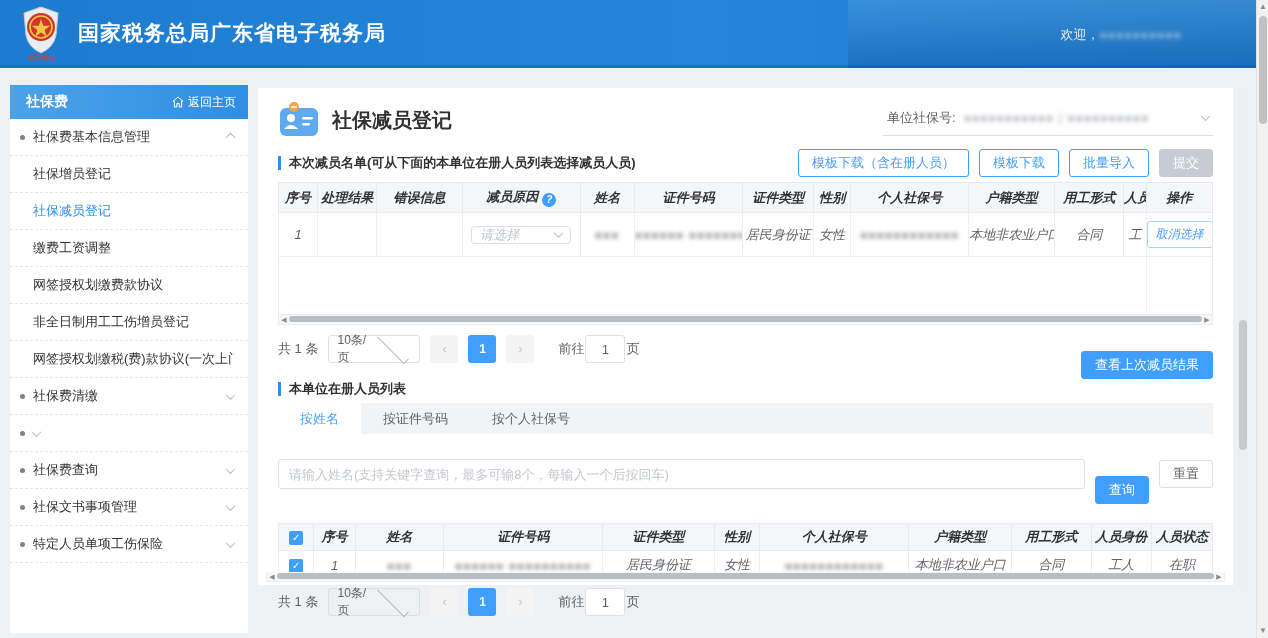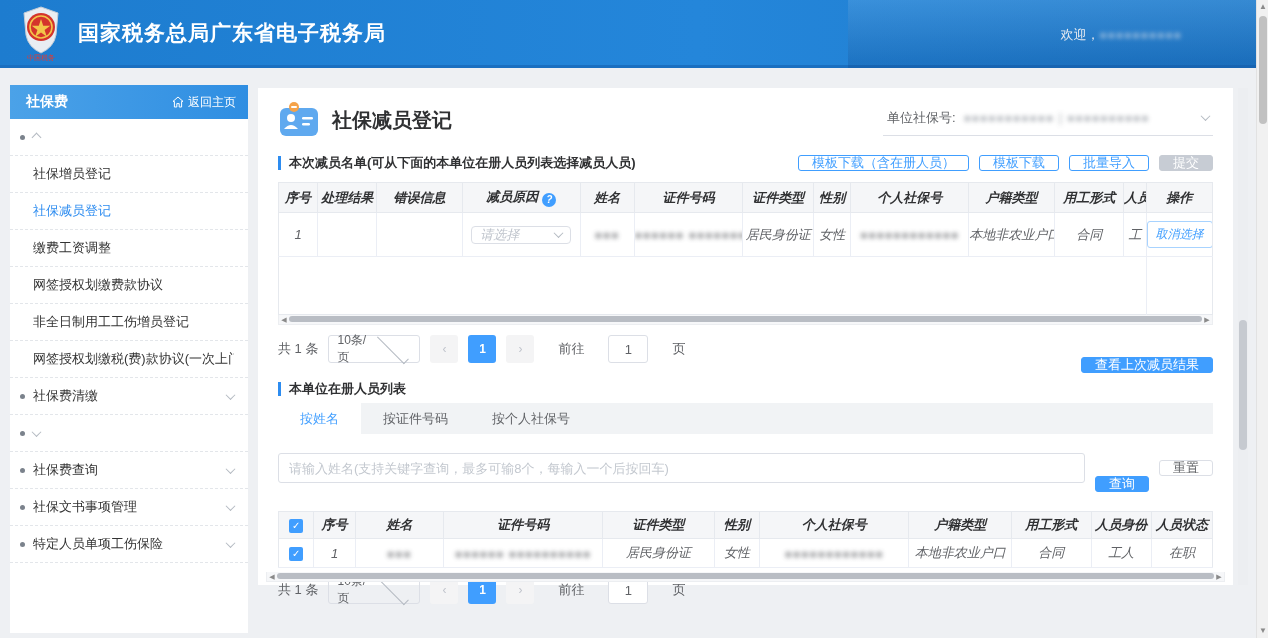--- a/index.html
+++ b/index.html
@@ -55,21 +55,21 @@
   .page-title{ font-size:20px; color:#303133; font-weight:600; flex:1; }
   .unit-box{ display:flex; align-items:center; gap:8px; border-bottom:1px solid #dcdfe6;
     padding:4px 4px 8px 4px; min-width:330px; cursor:pointer; }
   .unit-box .lb{ color:#606266; }
   .unit-box .val{ color:#8a9099; flex:1; }
   .unit-box .chev{ margin-left:4px; }
 
   .toolbar-row{ display:flex; align-items:center; margin-top:8px; height:30px; }
   .sec-title{ font-size:13px; font-weight:bold; color:#303133; border-left:3px solid #2d8cf0;
     padding-left:8px; line-height:14px; flex:1; }
-  .btn{ display:inline-flex; align-items:center; justify-content:center; height:16px; padding:0 13px;
+  .btn{ display:inline-flex; align-items:center; justify-content:center; height:28px; padding:0 13px;
     border-radius:3px; font-size:13px; cursor:pointer; white-space:nowrap; }
   .btn.outline-blue{ border:1px solid #409eff; color:#409eff; background:#fff; margin-left:10px; }
   .btn.disabled{ background:#c7ccd4; color:#fff; border:1px solid #c7ccd4; margin-left:10px; cursor:not-allowed; }
   .btn.solid-blue{ background:#409eff; color:#fff; border:1px solid #409eff;margin-top:32px; }
   .btn.plain{ border:1px solid #dcdfe6; color:#606266; background:#fff; }
 
   table{ width:100%; border-collapse:collapse; table-layout:fixed; }
   .tbl{ border:1px solid #e6e9ee; margin-top:4px;font-style:italic; }
   th{ background:#f5f6f8; color:#303133; font-weight:bold; font-size:13px; height:30px;
     border-right:1px solid #e6e9ee; border-bottom:1px solid #e6e9ee; text-align:center;
@@ -97,21 +97,21 @@
   .hscroll .a.l{ left:0; } .hscroll .a.r{ right:0; }
 
   .pag-row{ display:flex; align-items:center; margin-top:10px; height:28px; color:#606266; }
   .pag{ display:flex; align-items:center; gap:10px; flex:1; }
   .per-page{ display:inline-flex; align-items:center; width:92px; height:28px; border:1px solid #dcdfe6;
     border-radius:3px; padding:0 8px; color:#606266; cursor:pointer; }
   .per-page span{ flex:1; font-size:12px; }
   .pg-btn{ width:28px; height:28px; border-radius:3px; background:#f4f4f5; color:#c0c4cc;
     display:inline-flex; align-items:center; justify-content:center; font-size:12px; cursor:pointer; }
   .pg-btn.cur{ background:#409eff; color:#fff; font-weight:bold; }
-  .goto{ display:flex; align-items:center; gap:24px; margin-left:14px; }
+  .goto{ display:flex; align-items:center; gap:1px; margin-left:14px; }
   .goto input{ width:40px; height:28px; border:1px solid #dcdfe6; border-radius:3px; text-align:center;
     font-size:13px; color:#606266; font-family:inherit; }
 
   .tabs{ margin-top:6px; height:31px; background:#f1f3f5; display:flex; align-items:stretch; }
   .tab{ padding:0 22px; display:flex; align-items:center; font-size:13px; color:#606266; cursor:pointer; }
   .tab.active{ background:#fff; color:#409eff; }
 
   .search-row{ display:flex; align-items:center; margin-top:10px; gap:10px; }
   .search-row input{ flex:1; height:30px; border:1px solid #dcdfe6; border-radius:3px; padding:0 10px;
     font-size:13px; color:#606266; font-family:inherit; }
@@ -160,20 +160,21 @@
     <span class="t">社保费</span>
     <span class="home">
       <svg width="12" height="12" viewBox="0 0 12 12">
         <path d="M6 1 L11 5.4 H9.6 V11 H7.2 V7.6 H4.8 V11 H2.4 V5.4 H1 Z" fill="none" stroke="#fff" stroke-width="1"></path>
       </svg>
       <span>返回主页</span>
     </span>
   </div>
   <div class="s-item group">
     <span class="dot"></span>
+    <span class="lbl">社保费基本信息管理</span>
     <span class="chev up"></span>
   </div>
   <div class="s-item child">
     <span class="lbl">社保增员登记</span>
   </div>
   <div class="s-item child active">
     <span class="lbl">社保减员登记</span>
   </div>
   <div class="s-item child">
     <span class="lbl">缴费工资调整</span>

